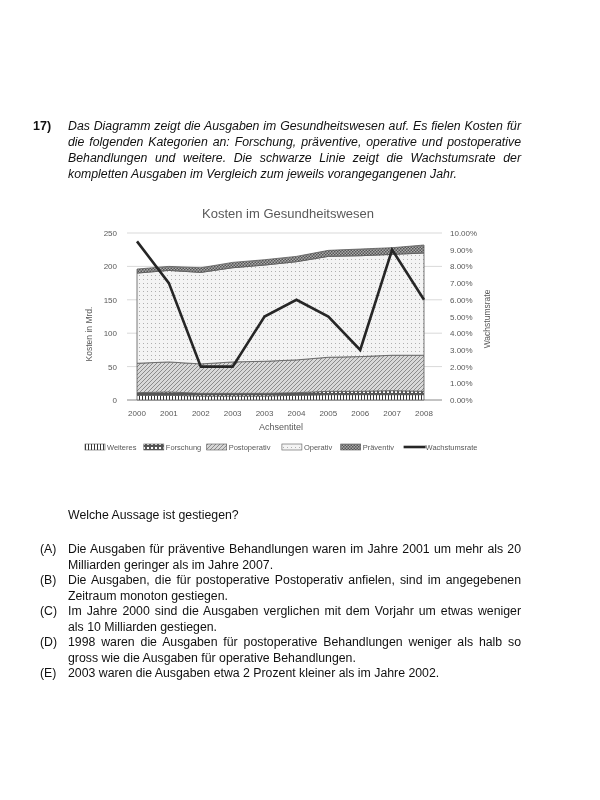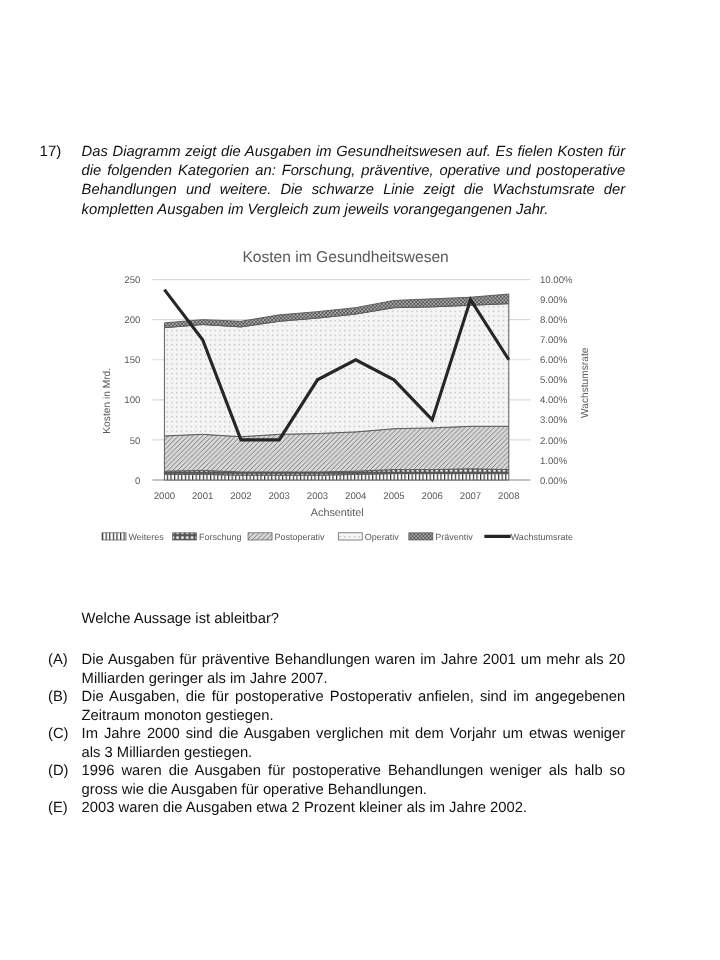--- a/index.html
+++ b/index.html
@@ -1,18 +1,18 @@
 <!DOCTYPE html>
 <html><head>
 <meta charset="utf-8">
 <style>
   html, body { margin:0; padding:0; background:#fff; }
   body { width:600px; height:800px; position:relative; overflow:hidden;
          font-family:"Liberation Sans", sans-serif; color:#111; }
-  .qnum { position:absolute; left:33px; top:119px; font-weight:normal; font-size:12.5px; }
+  .qnum { position:absolute; left:33px; top:119px; font-weight:bold; font-size:12.5px; }
   .intro { position:absolute; left:68px; top:118px; width:453px; font-size:12.3px; line-height:16px;
            text-align:justify;font-style:italic; }
   .chart { position:absolute; left:70px; top:194px; width:460px; height:270px; }
   .chart svg { font-family:"Liberation Sans", sans-serif; }
   .question { position:absolute; left:68px; top:508px; font-size:12.3px; }
   .options { position:absolute; left:40px; top:542px; width:481px; font-size:12.3px; line-height:15.5px; }
   .opt { display:flex; margin-bottom:0px; }
   .opt .lbl { width:28px; flex:none; }
   .opt .txt { flex:1; text-align:justify; }
 </style>
@@ -110,36 +110,36 @@
         <rect x="211.89999999999998" y="250" width="20" height="6" fill="url(#p-op)" stroke="#595959" stroke-width="0.6"></rect>
         <text x="233.89999999999998" y="256" font-size="7.5" fill="#595959">Operativ</text>
         <rect x="270.7" y="250" width="20" height="6" fill="url(#p-prae)" stroke="#595959" stroke-width="0.6"></rect>
         <text x="292.7" y="256" font-size="7.5" fill="#595959">Präventiv</text>
         <line x1="333.59999999999997" x2="355.59999999999997" y1="253" y2="253" stroke="#262626" stroke-width="2.6"></line>
         <text x="355.59999999999997" y="256" font-size="7.5" fill="#595959">Wachstumsrate</text>
       </g>
   </svg>
 </div>
 
-<div class="question">Welche Aussage ist ableitbar?</div>
+<div class="question">Welche Aussage ist gestiegen?</div>
 
 <div class="options">
   <div class="opt">
       <span class="lbl">(A)</span>
       <span class="txt">Die Ausgaben für präventive Behandlungen waren im Jahre 2001 um mehr als 20 Milliarden geringer als im Jahre 2007.</span>
     </div>
   <div class="opt">
       <span class="lbl">(B)</span>
       <span class="txt">Die Ausgaben, die für postoperative Postoperativ anfielen, sind im angegebenen Zeitraum monoton gestiegen.</span>
     </div>
   <div class="opt">
       <span class="lbl">(C)</span>
-      <span class="txt">Im Jahre 2000 sind die Ausgaben verglichen mit dem Vorjahr um etwas weniger als 3 Milliarden gestiegen.</span>
+      <span class="txt">Im Jahre 2000 sind die Ausgaben verglichen mit dem Vorjahr um etwas weniger als 10 Milliarden gestiegen.</span>
     </div>
   <div class="opt">
       <span class="lbl">(D)</span>
-      <span class="txt">1996 waren die Ausgaben für postoperative Behandlungen weniger als halb so gross wie die Ausgaben für operative Behandlungen.</span>
+      <span class="txt">1998 waren die Ausgaben für postoperative Behandlungen weniger als halb so gross wie die Ausgaben für operative Behandlungen.</span>
     </div>
   <div class="opt">
       <span class="lbl">(E)</span>
       <span class="txt">2003 waren die Ausgaben etwa 2 Prozent kleiner als im Jahre 2002.</span>
     </div>
 </div>
 
 </body></html>

